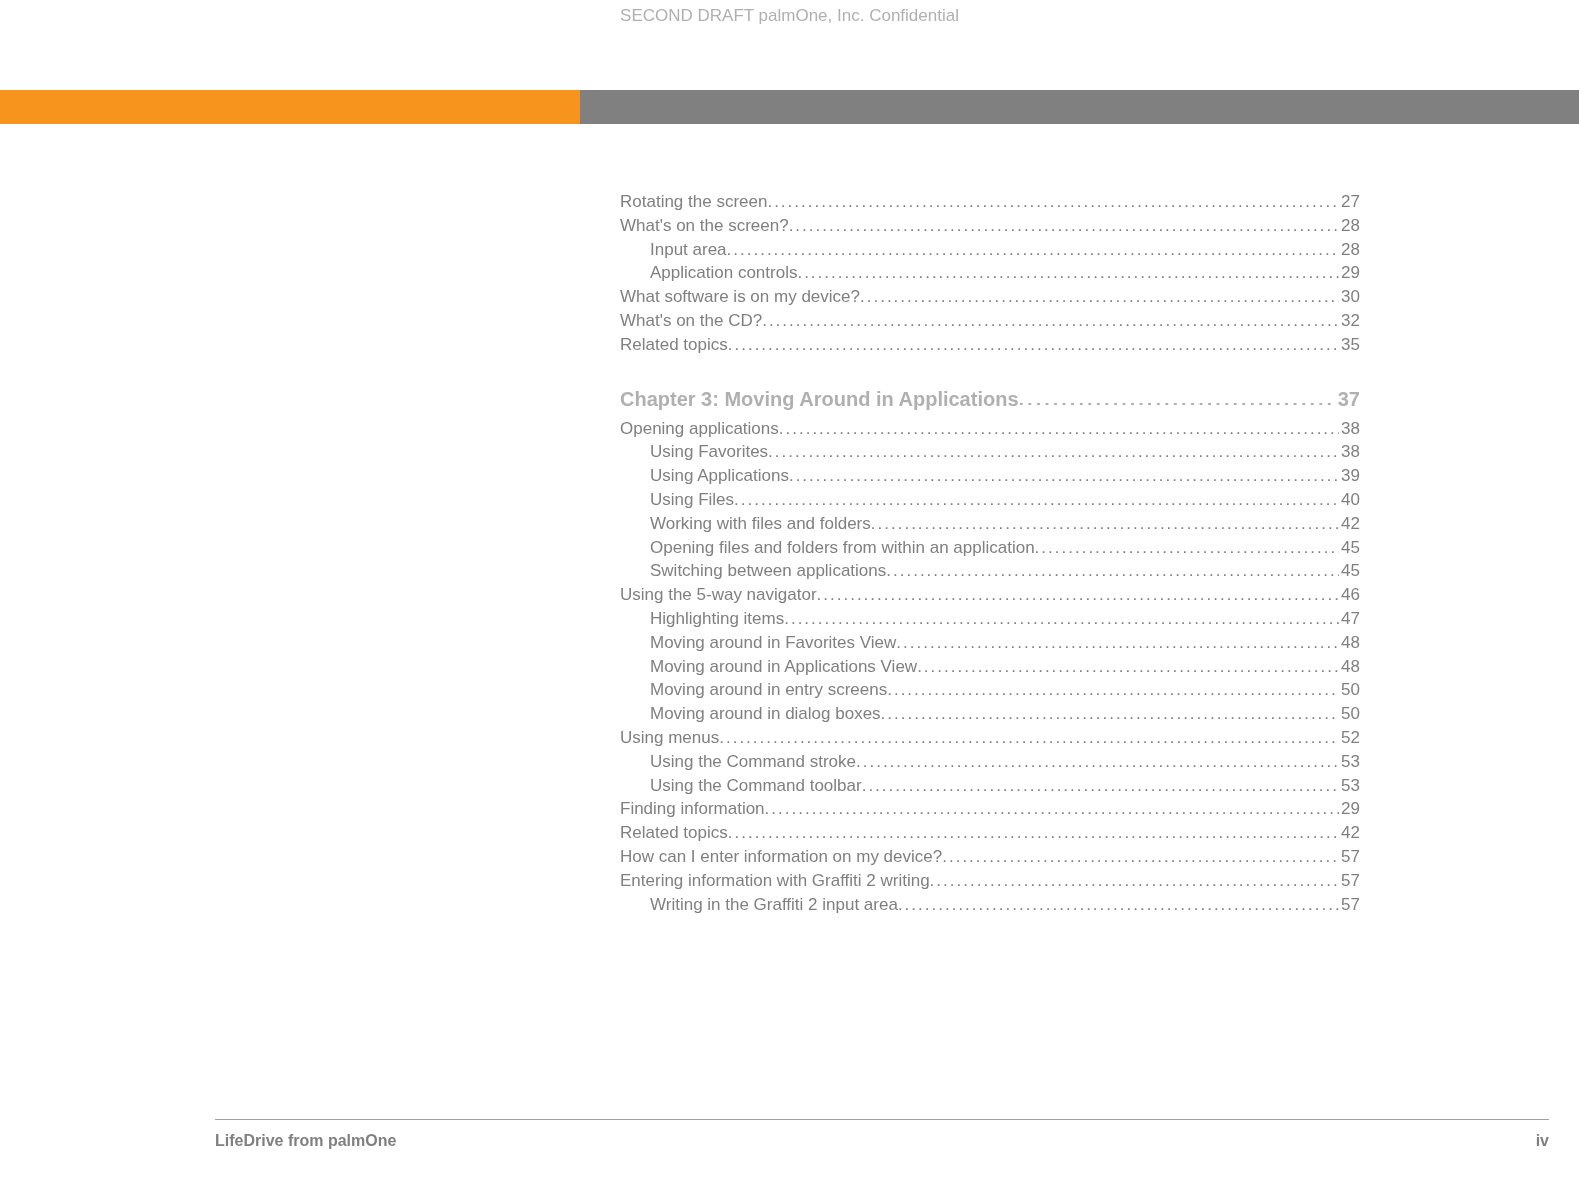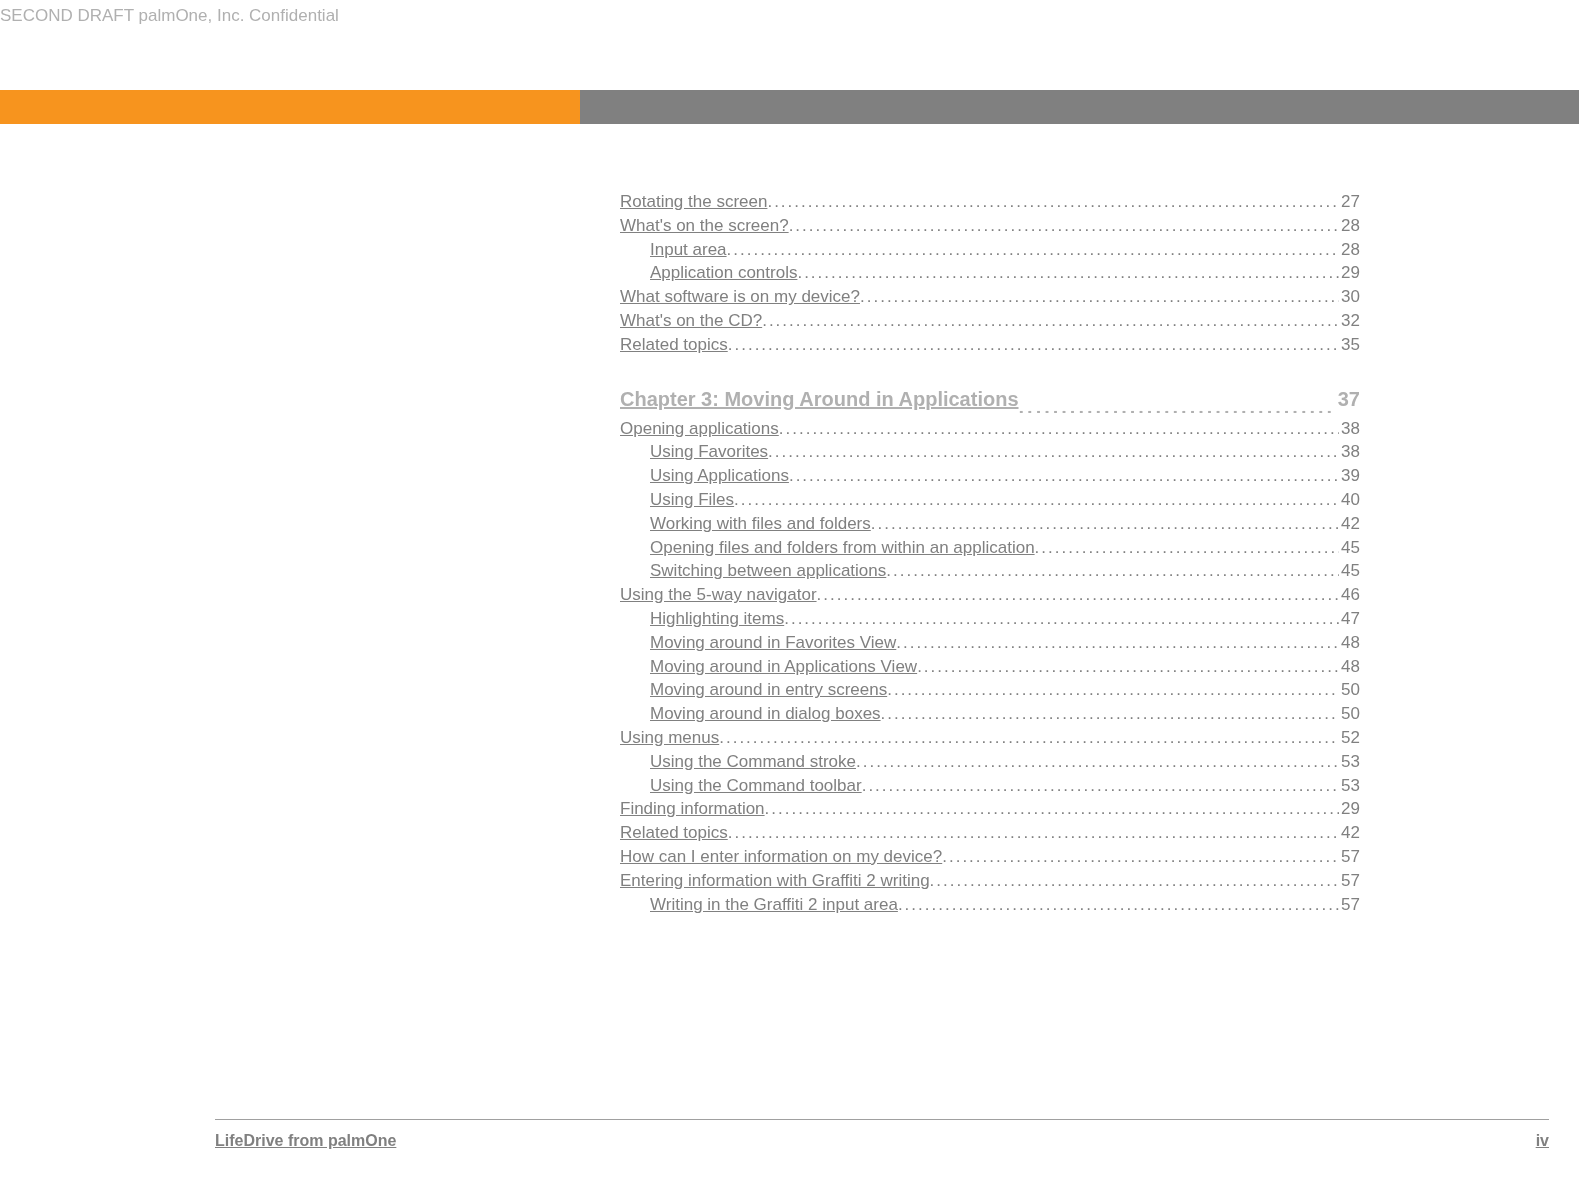--- a/index.html
+++ b/index.html
@@ -10,20 +10,21 @@
     color: #808080;
     width: 1579px;
     height: 1178px;
     position: relative;
   }
   .top-header {
     position: absolute;
     top: 6px;
     left: 0;
     right: 0;
+    text-align: center;
     font-size: 17px;
     color: #b0b0b0;
   }
   .banner {
     position: absolute;
     top: 90px;
     left: 0;
     right: 0;
     height: 34px;
     display: flex;
@@ -48,21 +49,20 @@
     display: flex;
     align-items: baseline;
     white-space: nowrap;
     margin: 0;
   }
   .toc-entry.indent {
     padding-left: 30px;
   }
   .toc-title {
     flex: 0 0 auto;
-    text-decoration: underline;
   }
   .toc-dots {
     flex: 1 1 auto;
     overflow: hidden;
     position: relative;
     height: 1em;
   }
   .toc-dots::after {
     content: ".....................................................................................................................................................................................................";
     position: absolute;
@@ -73,21 +73,21 @@
     flex: 0 0 auto;
     padding-left: 2px;
   }
   .chapter-heading {
     margin-top: 28px;
     margin-bottom: 4px;
     font-size: 20px;
     font-weight: bold;
     color: #b0b0b0;
     display: flex;
-    align-items: flex-end;
+    align-items: flex-start;
     white-space: nowrap;
   }
   .chapter-heading .toc-dots::after {
     letter-spacing: 3px;
   }
   .footer-rule {
     position: absolute;
     left: 215px;
     right: 30px;
     bottom: 58px;
@@ -96,21 +96,20 @@
   .footer {
     position: absolute;
     left: 215px;
     right: 30px;
     bottom: 28px;
     display: flex;
     justify-content: space-between;
     font-size: 16px;
     font-weight: bold;
     color: #808080;
-    text-decoration: underline;
   }
 </style>
 </head>
 <body>
 
 <div class="top-header">SECOND DRAFT palmOne, Inc.  Confidential</div>
 
 <div class="banner">
   <div class="banner-orange"></div>
   <div class="banner-grey"></div>

